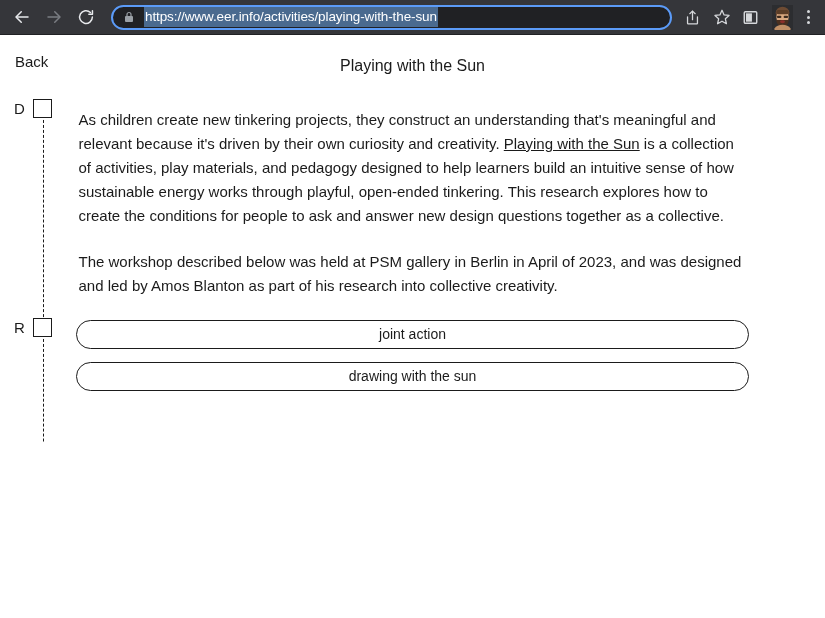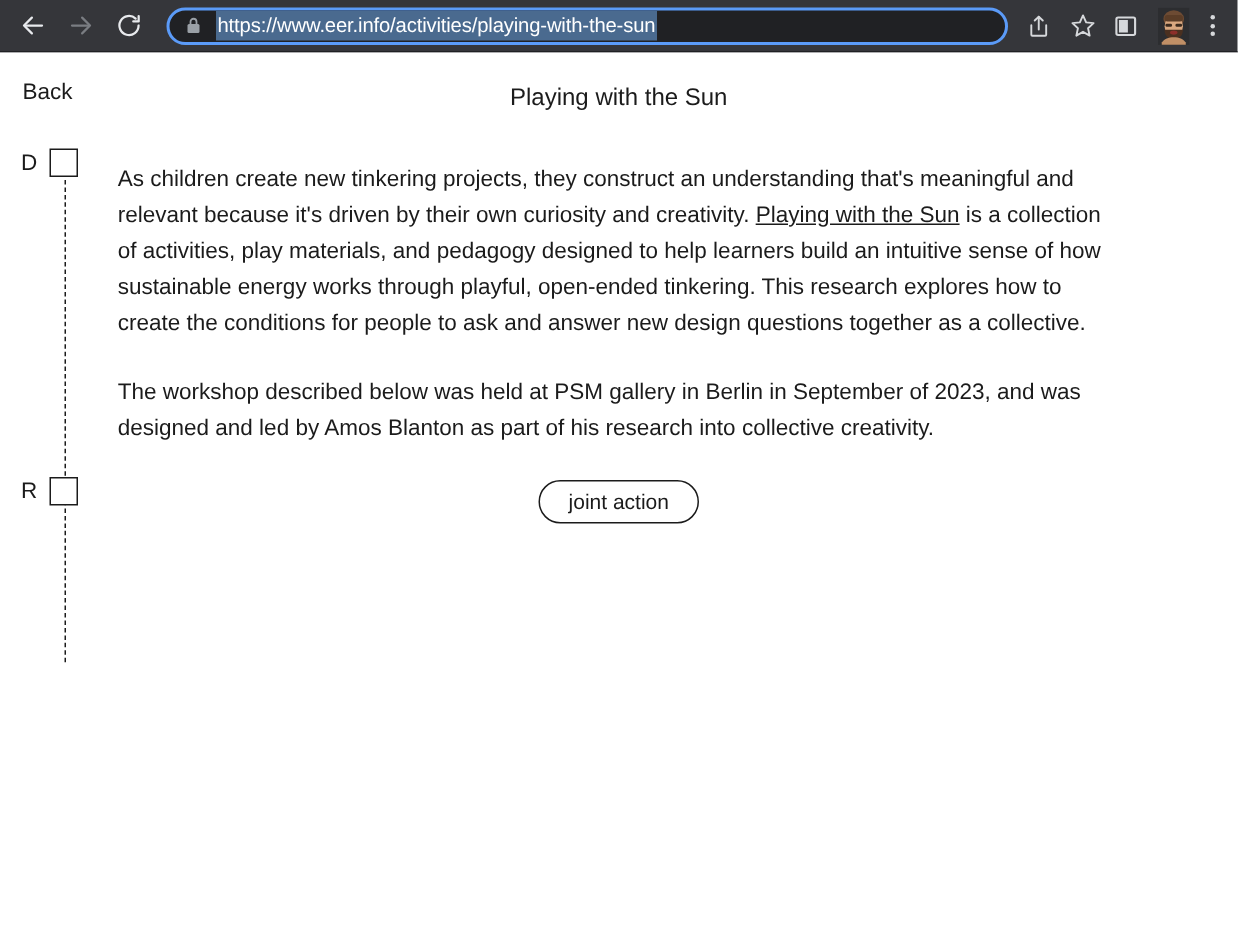--- a/index.html
+++ b/index.html
@@ -166,20 +166,21 @@
     text-align: left;
   }
   #para-1 { width: 668px; padding-top: 32px; }
   #para-2 { width: 668px; padding-top: 22px; }
 
   #tag-row {
     display: flex;
     justify-content: center;
     gap: 13px;
     padding-top: 22px;
+    flex-direction: column;
   }
   .tag-pill {
     border: 1.4px solid #1b1b1b;
     border-radius: 18px;
     padding: 5px 19px 6px;
     font-size: 14px;
     color: #1b1b1b;
     background: #ffffff;
     line-height: 16px;
     white-space: nowrap;
@@ -419,24 +420,25 @@
     </div>
   </div>
 
   <div id="main">
 
     <h1 id="page-title">Playing with the Sun</h1>
 
 
     <p id="para-1" class="body-para"><span>As children create new tinkering projects, they construct an understanding that's meaningful and relevant because it's driven by their own curiosity and creativity. </span><a href="#" class="inline-link">Playing with the Sun</a><span> is a collection of activities, play materials, and pedagogy designed to help learners build an intuitive sense of how sustainable energy works through playful, open-ended tinkering. This research explores how to create the conditions for people to ask and answer new design questions together as a collective.</span></p>
 
-    <p id="para-2" class="body-para">The workshop described below was held at PSM gallery in Berlin in September of 2023, and was designed and led by Amos Blanton as part of his research into collective creativity.</p>
+    <p id="para-2" class="body-para">The workshop described below was held at PSM gallery in Berlin in April of 2023, and was designed and led by Amos Blanton as part of his research into collective creativity.</p>
 
     <div id="tag-row">
       <span class="tag-pill">joint action</span>
+      <span class="tag-pill">drawing with the sun</span>
     </div>
   </div>
 
   <div id="hero-photo">
     <div class="photo-wall"></div>
     <div class="frame f1"></div>
     <div class="frame f2"></div>
     <div class="frame f3"></div>
     <div class="frame f4"></div>
     <div class="frame f5"></div>

